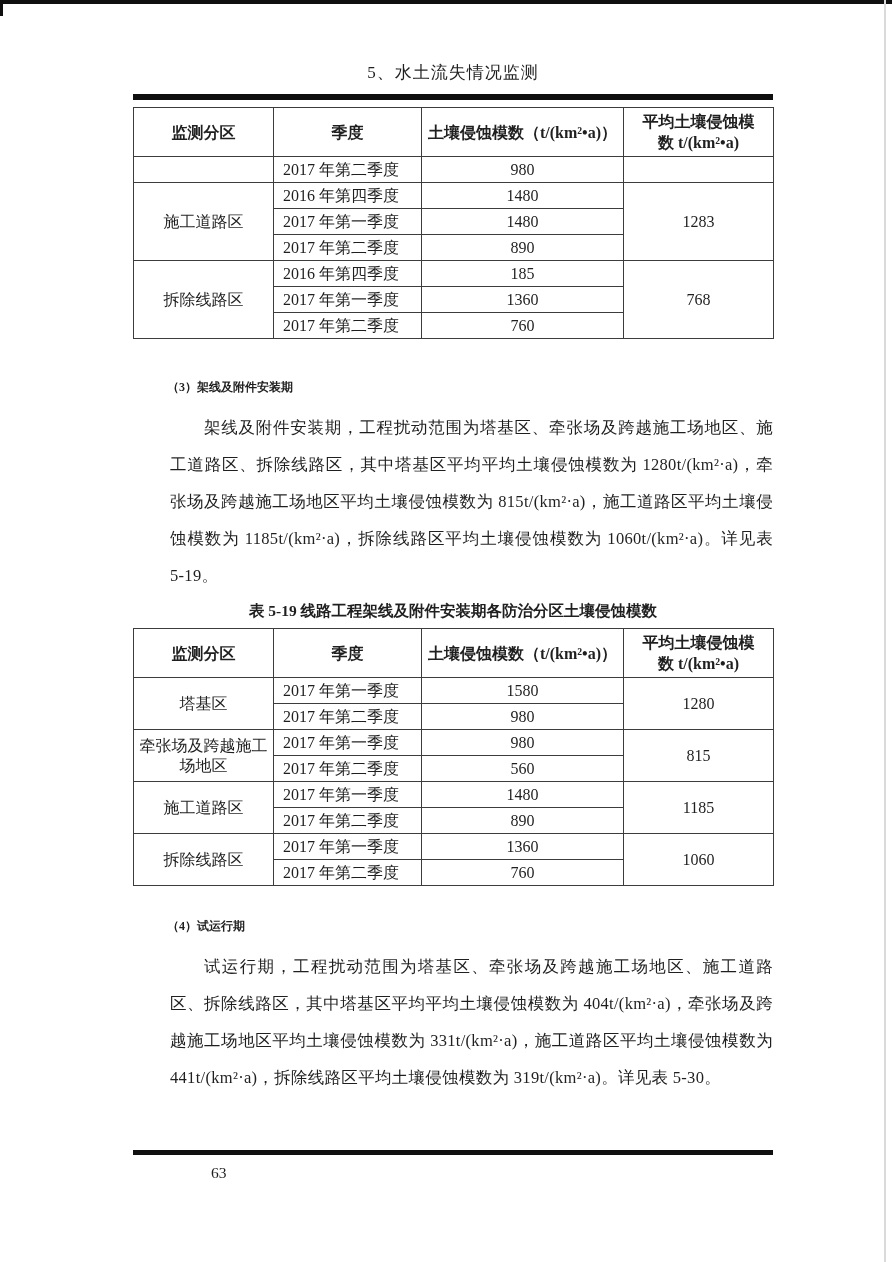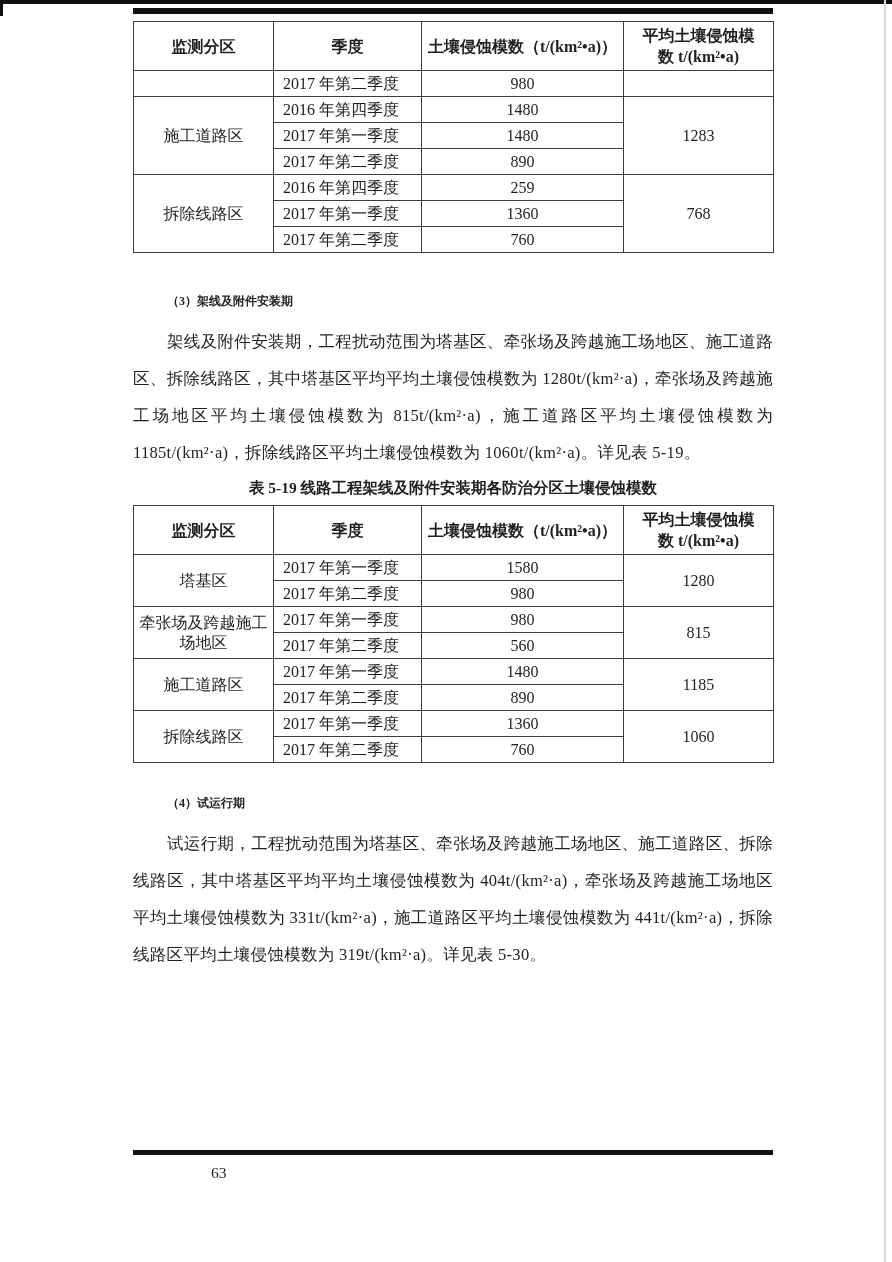--- a/index.html
+++ b/index.html
@@ -50,20 +50,21 @@
 
   .section-heading {
     margin-top: 36px; padding-left: 34px;
     font-weight: bold; font-size: 12px; line-height: 24px;
   }
   .para {
     margin-top: 10px;
     font-size: 16.5px; line-height: 37px;
     text-align: justify; text-indent: 34px;
     letter-spacing: 0.3px;
+    margin-left: 37px;
   }
   .table-caption {
     margin-top: 6px; text-align: center;
     font-weight: bold; font-size: 15.5px; line-height: 22px;
   }
   .footer {
     position: absolute; left: 133px; top: 1150px; width: 640px;
   }
   .footer-rule {
     height: 2px;
@@ -78,20 +79,21 @@
 </style>
 </head>
 <body>
 
 <div class="top-edge"></div>
 <div class="left-tick"></div>
 <div class="right-edge"></div>
 
 <div class="content">
 
+  <div class="doc-title">5、水土流失情况监测</div>
 
   <div class="double-rule"></div>
 
   <table class="data">
     <colgroup>
         <col class="c-zone">
         <col class="c-quarter">
         <col class="c-mod">
         <col class="c-avg">
       </colgroup>
@@ -121,21 +123,21 @@
         <td class="q">2017 年第一季度</td>
         <td>1480</td>
       </tr>
       <tr>
         <td class="q">2017 年第二季度</td>
         <td>890</td>
       </tr>
       <tr>
         <td rowspan="3">拆除线路区</td>
         <td class="q">2016 年第四季度</td>
-        <td>259</td>
+        <td>185</td>
         <td rowspan="3">768</td>
       </tr>
       <tr>
         <td class="q">2017 年第一季度</td>
         <td>1360</td>
       </tr>
       <tr>
         <td class="q">2017 年第二季度</td>
         <td>760</td>
       </tr>

